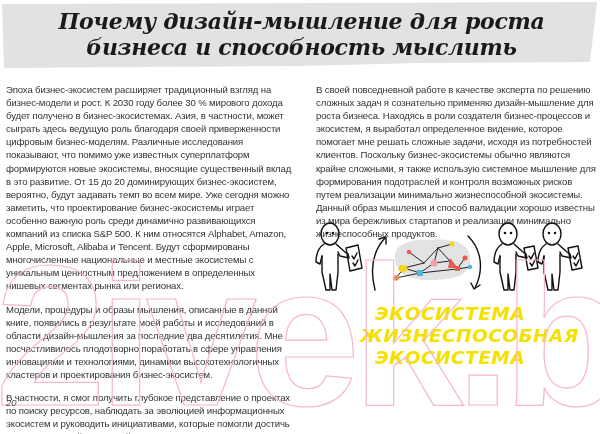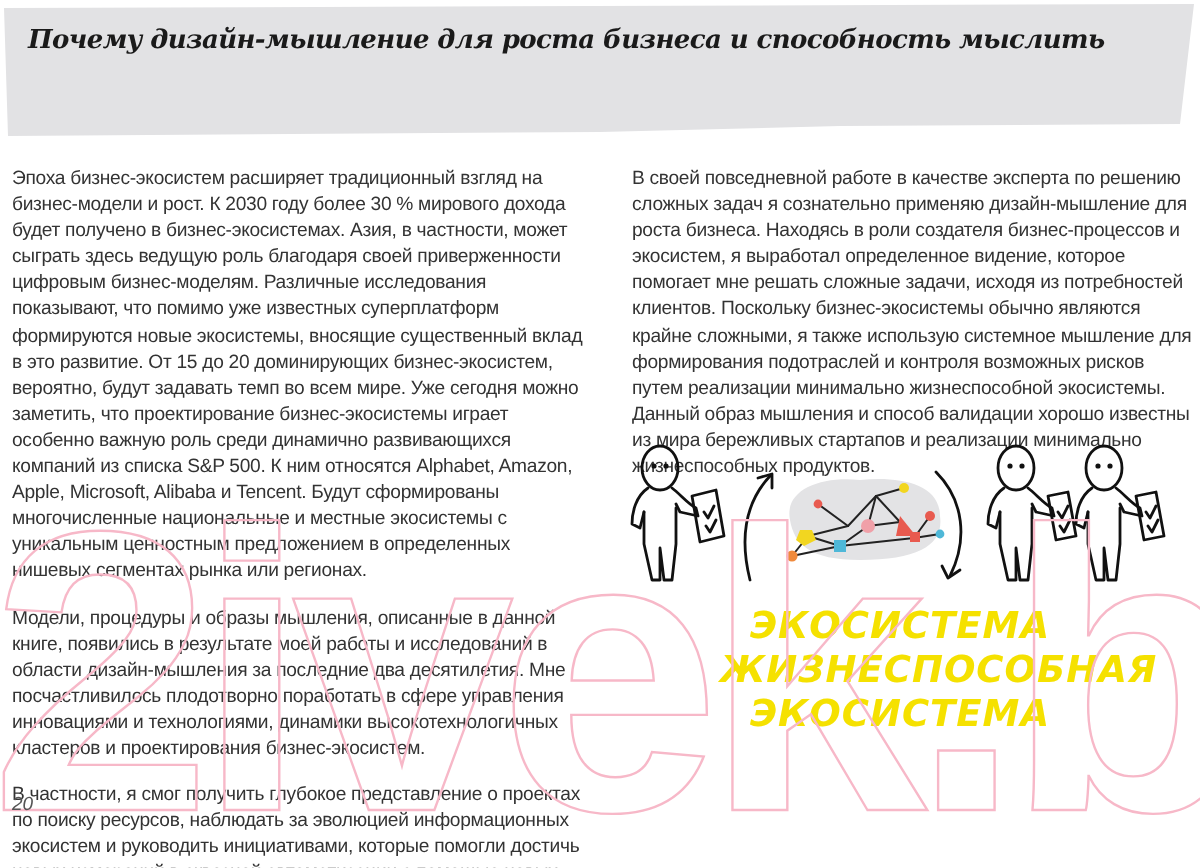--- a/index.html
+++ b/index.html
@@ -1,19 +1,19 @@
 <!DOCTYPE html>
 <html><head>
   <meta charset="utf-8">
   <style>
     html, body { margin:0; padding:0; }
     body { width:600px; height:434px; background:#ffffff; position:relative; overflow:hidden; font-family:"Liberation Sans", sans-serif; color:#333; }
     .title-banner { position:absolute; left:0; top:0; width:598px; height:68px; }
     .title-banner svg { position:absolute; left:0; top:0; }
-    .title-text { position:absolute; left:14px; top:8px; width:575px; font-family:"DejaVu Serif", serif; font-style:italic; font-weight:bold; font-size:13px; line-height:26px; color:#1a1a1a; letter-spacing:-0.3px; }
+    .title-text { position:absolute; left:14px; top:8px; width:575px; font-family:"DejaVu Serif", serif; font-style:italic; font-weight:bold; font-size:22px; line-height:26px; color:#1a1a1a; letter-spacing:-0.3px;text-align:center; }
     .col { position:absolute; font-size:9.6px; line-height:13.1px; color:#333; letter-spacing:-0.15px; }
     .col p { margin:0 0 10px 0; }
     .col-left { left:6px; top:83px; width:290px; }
     .col-right { left:316px; top:83px; width:280px; }
     .illustration { position:absolute; left:300px; top:210px; width:300px; height:95px; }
     .mvp { position:absolute; left:360px; top:303px; width:180px; text-align:center; font-family:"DejaVu Sans", sans-serif; font-weight:bold; font-style:italic; color:#f5e100; font-size:18.5px; line-height:22px; letter-spacing:0.5px; }
     .page-number { position:absolute; left:6px; top:397px; font-size:9.5px; font-style:italic; color:#555; }
     .watermark { position:absolute; left:0; top:0; pointer-events:none; }
   </style>
 </head>

